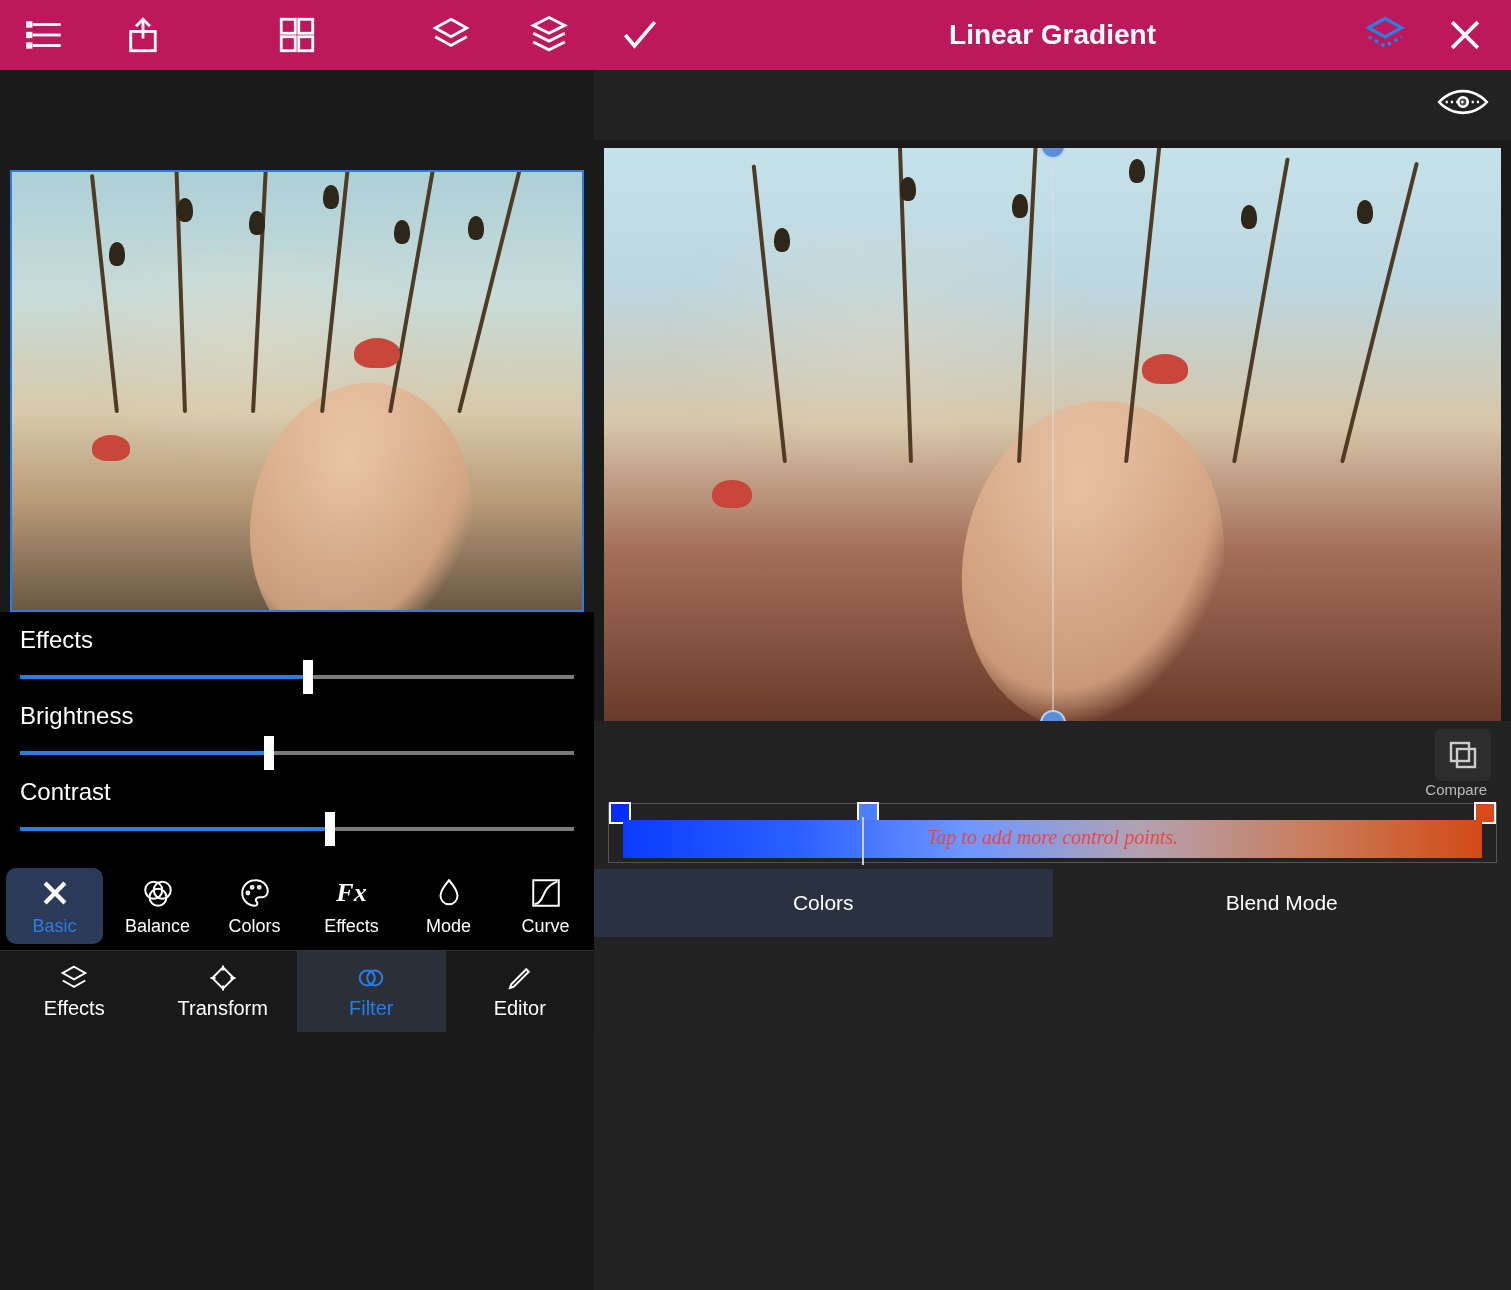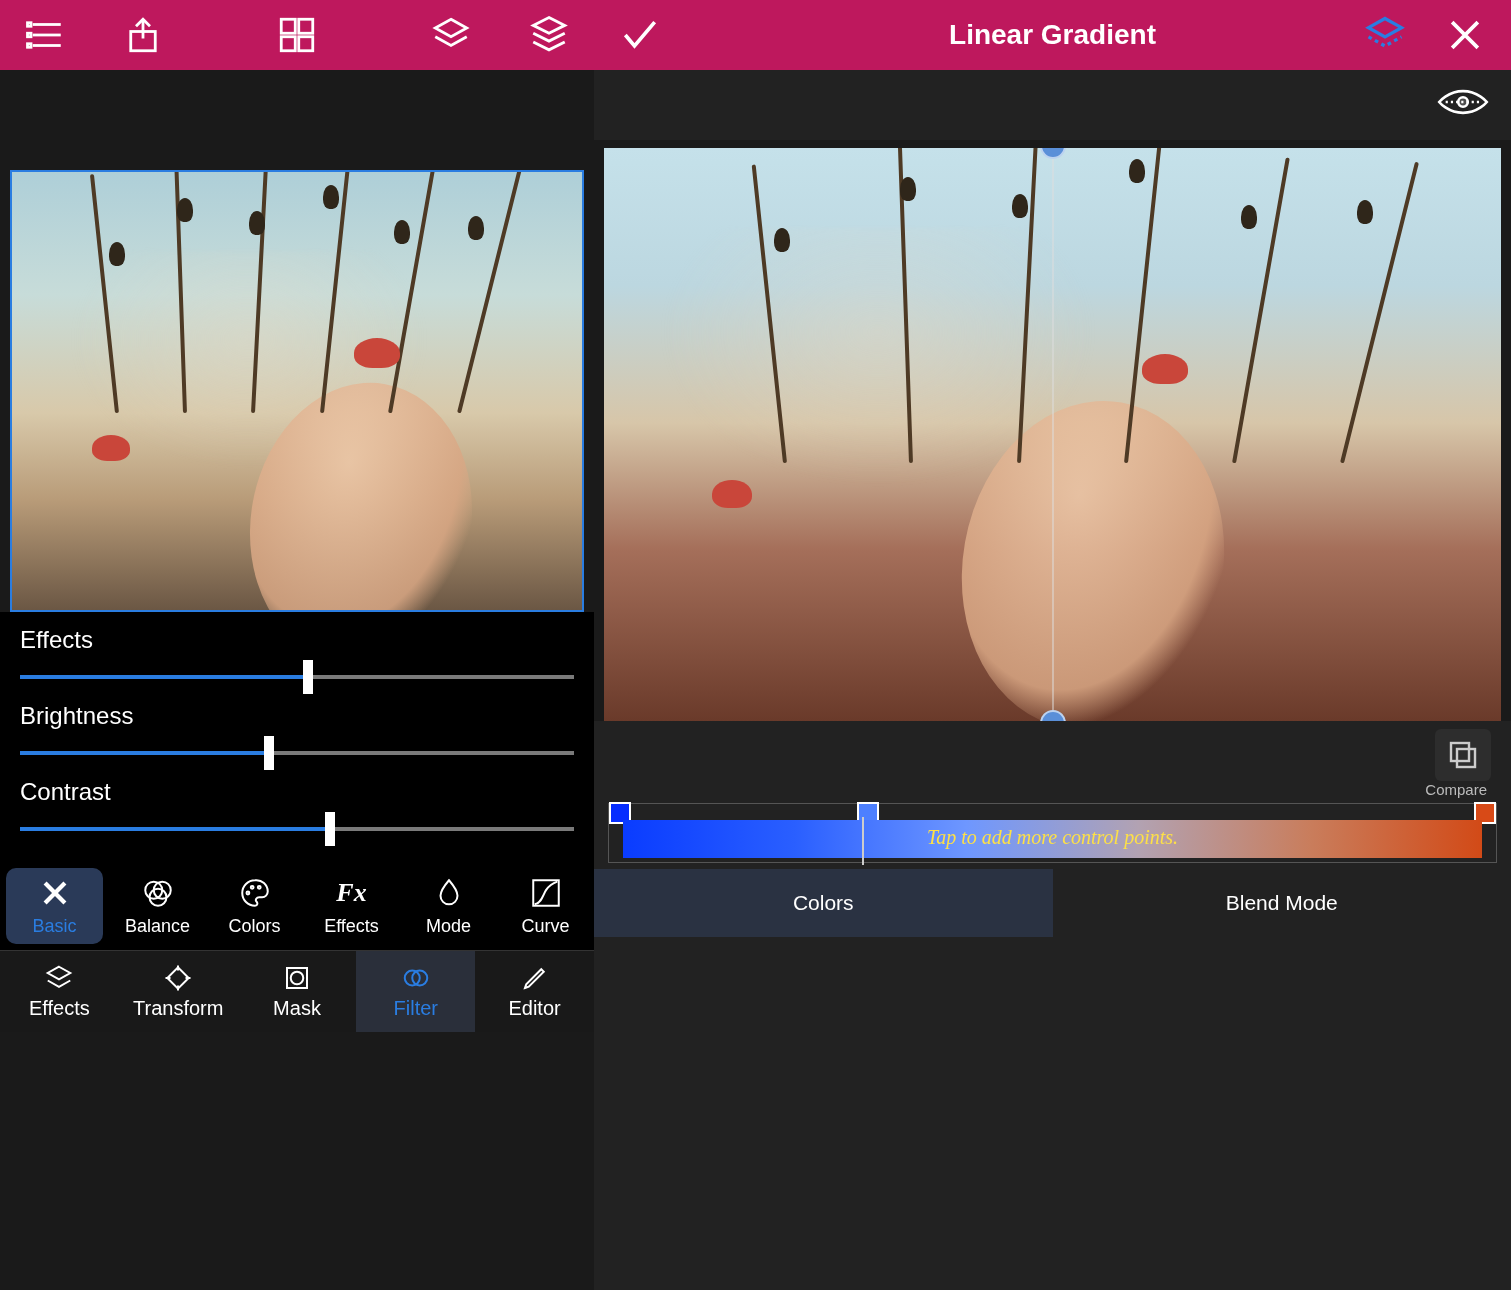--- a/index.html
+++ b/index.html
@@ -70,21 +70,21 @@
 .compare-label { font-size:15px; color:#bbb; }
 
 
 .grad-strip-wrap { padding: 4px 14px 6px 14px; position:relative; }
 .grad-strip { position:relative; height:60px; border:1px solid #555;}
 .grad-strip-inner { position:absolute; left:14px; right:14px; top:16px; bottom:4px; background: linear-gradient(90deg, #0a3cff 0%, #2a5fff 20%, #6e97ff 40%, #b2a2b2 60%, #c97d5c 80%, #d24a17 100%);}
 .cp { position:absolute; top:-2px; width:22px; height:22px; border:2px solid #fff; }
 .cp.blue { left:0; background:#062dff; }
 .cp.mid { left:28%; background:#4d80ff; }
 .cp.orange { right:0; background:#d84a17; }
-.strip-hint { position:absolute; width:100%; text-align:center; top:22px; color:#fde047; font-style:italic; font-size:20px; font-family: Georgia, serif; }
+.strip-hint { position:absolute; width:100%; text-align:center; top:22px; color:#ef4444; font-style:italic; font-size:20px; font-family: Georgia, serif; }
 .mid-tick { position:absolute; left:28.5%; top:13px; width:2px; height:48px; background:#ccc; }
 
 
 .r-tabs { display:flex; height:68px; }
 .rtab { flex:1; display:flex; align-items:center; justify-content:center; font-size:21px; color:#fff; }
 .rtab.sel { background:#2a3242; }
 
 
 .eye-row { display:flex; justify-content:flex-end; padding: 10px 22px 16px 22px; }
 
@@ -250,27 +250,20 @@
         </svg>
       <span>Effects</span>
     </div>
     <div class="mtab">
       <svg class="mic" viewBox="0 0 24 24" stroke="#fff" fill="none" stroke-width="1.6">
           <rect x="6" y="6" width="12" height="12" transform="rotate(45 12 12)"></rect>
           <path d="M12 2v4M12 18v4M2 12h4M18 12h4"></path>
         </svg>
       <span>Transform</span>
     </div>
-    <div class="mtab">
-      <svg class="mic" viewBox="0 0 24 24" stroke="#fff" fill="none" stroke-width="1.6">
-          <rect x="4" y="4" width="16" height="16"></rect>
-          <circle cx="12" cy="12" r="5"></circle>
-        </svg>
-      <span>Mask</span>
-    </div>
     <div class="mtab sel">
       <svg class="mic" viewBox="0 0 24 24" stroke="#2a7de1" fill="none" stroke-width="1.6">
           <circle cx="9" cy="12" r="6"></circle>
           <circle cx="15" cy="12" r="6"></circle>
         </svg>
       <span>Filter</span>
     </div>
     <div class="mtab">
       <svg class="mic" viewBox="0 0 24 24" stroke="#fff" fill="none" stroke-width="1.6">
           <path d="M4 20l3-1 12-12-2-2L5 17l-1 3z"></path>

